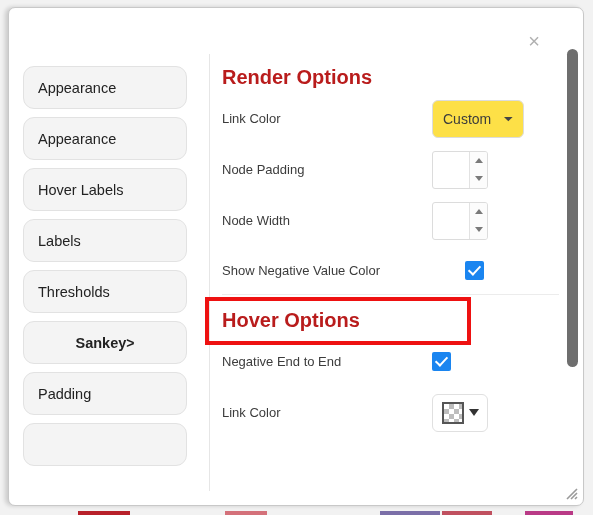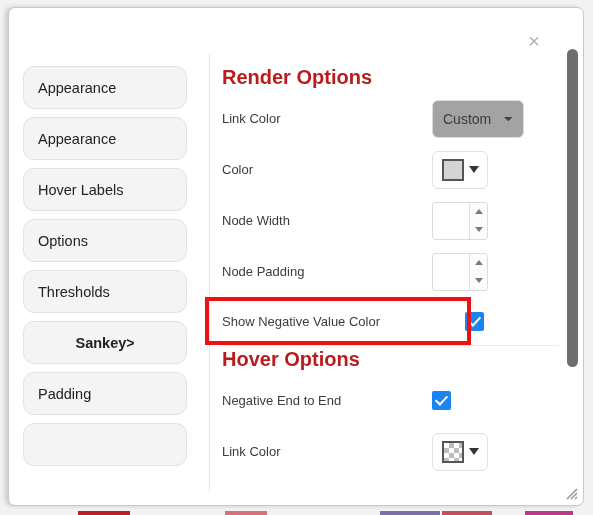--- a/index.html
+++ b/index.html
@@ -168,21 +168,21 @@
   .ctl {
     flex: 0 0 auto;
   }
 
   
   .select-box {
     width: 92px;
     height: 38px;
     border: 1px solid #dcdcdc;
     border-radius: 6px;
-    background: #a3a3a3;
+    background: #fde047;
     display: flex;
     align-items: center;
     justify-content: space-between;
     padding: 0 10px;
     box-sizing: border-box;
     font-size: 14px;
     color: #3c3c3c;
     cursor: pointer;
   }
   .select-box .chev-d {
@@ -336,21 +336,21 @@
       </div>
       <div class="tab">
         <span>Appearance</span>
         <span class="chev"></span>
       </div>
       <div class="tab">
         <span>Hover Labels</span>
         <span class="chev"></span>
       </div>
       <div class="tab">
-        <span>Options</span>
+        <span>Labels</span>
         <span class="chev"></span>
       </div>
       <div class="tab">
         <span>Thresholds</span>
         <span class="chev"></span>
       </div>
       <div class="tab active">
         <span>Sankey</span>
         <span class="chev">&gt;</span>
       </div>
@@ -373,49 +373,40 @@
       <div class="row">
         <div class="label">Link Color</div>
         <div class="ctl">
           <div class="select-box">
             <span>Custom</span>
             <span class="chev-d">⏷</span>
           </div>
         </div>
       </div>
 
+
       <div class="row">
-        <div class="label">Color</div>
-        <div class="ctl">
-          <div class="color-pick">
-            <span class="swatch solid"></span>
-            <span class="tri-down"></span>
-          </div>
-        </div>
-      </div>
-
-      <div class="row">
-        <div class="label">Node Width</div>
+        <div class="label">Node Padding</div>
         <div class="ctl">
           <div class="spinner">
             <input type="text" value="" style="">
             <div class="spin-btns">
               <div>
                   <span class="tri-up-s"></span>
                 </div>
               <div>
                   <span class="tri-dn-s"></span>
                 </div>
             </div>
           </div>
         </div>
       </div>
 
       <div class="row">
-        <div class="label">Node Padding</div>
+        <div class="label">Node Width</div>
         <div class="ctl">
           <div class="spinner">
             <input type="text" value="" style="">
             <div class="spin-btns">
               <div>
                   <span class="tri-up-s"></span>
                 </div>
               <div>
                   <span class="tri-dn-s"></span>
                 </div>
@@ -426,21 +417,21 @@
 
       <div class="row" style="height:48px;gap:33px;">
         <div class="label">Show Negative Value Color</div>
         <div class="ctl">
           <div class="cbx"></div>
         </div>
       </div>
 
       <div class="h-divider"></div>
 
-      <div class="section-title" style="margin-top:2px;">Hover Options</div>
+      <div class="section-title" style="margin-top:14px;">Hover Options</div>
 
       <div class="row">
         <div class="label">Negative End to End</div>
         <div class="ctl">
           <div class="cbx"></div>
         </div>
       </div>
 
       <div class="row">
         <div class="label">Link Color</div>

